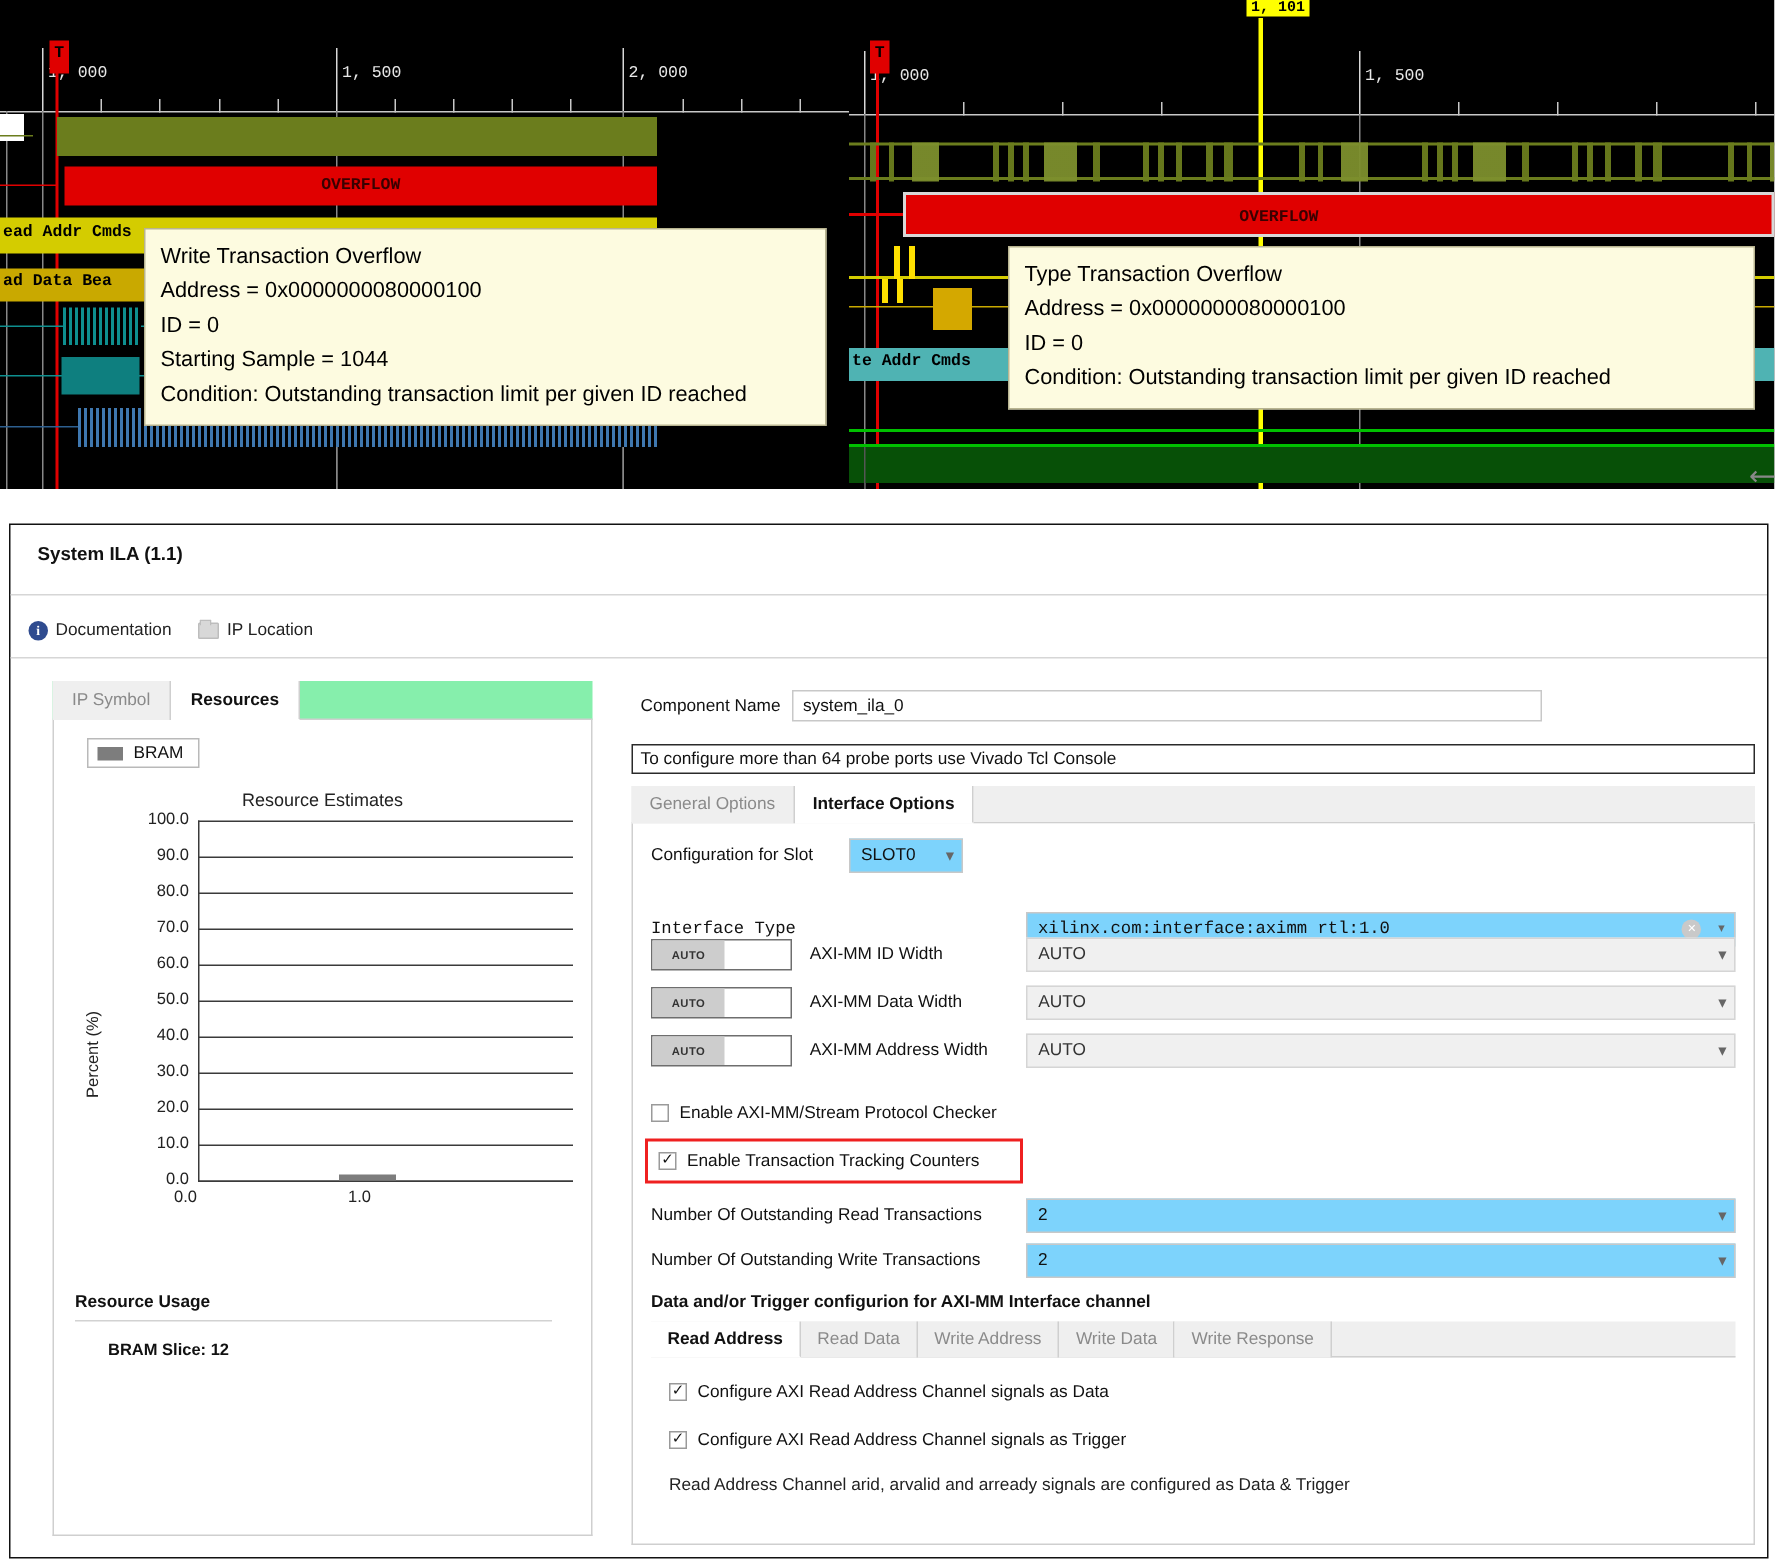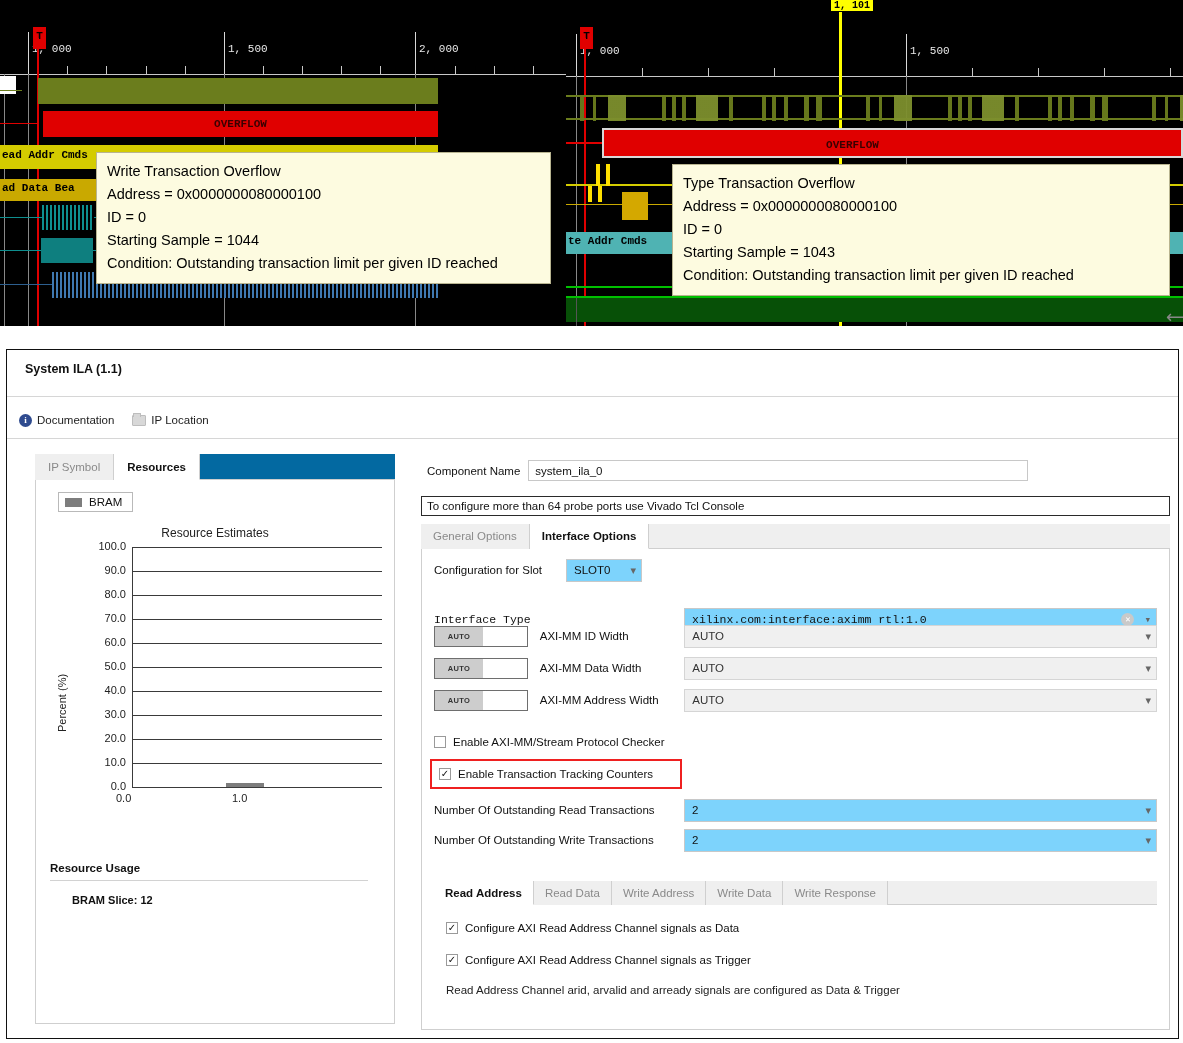--- a/index.html
+++ b/index.html
@@ -143,21 +143,21 @@
 
   
   #left-pane {
     position: absolute; left: 28px; top: 104px;
     width: 360px; height: 570px;
     background: #fff;
   }
   .tabstrip {
     position: relative; height: 26px;
     border-bottom: 1px solid #cfcfcf;
-    background: #0369a1;
+    background: #86efac;
     display:flex;
   }
   .tab {
     padding: 0 13px; height: 26px; line-height: 26px;
     font-size: 11.5px; color: #8a8a8a;
     border-right: 1px solid #cfcfcf;
     background: #efefef; cursor: pointer;
   }
   .tab.active {
     background: #ffffff; color: #111; font-weight: bold;
@@ -429,21 +429,20 @@
 
     <div class="hline" style="left:0; top:286px; width:617px; background:#00c000; height:2px;"></div>
     <div class="hline" style="left:0; top:296px; width:617px; background:#00c000; height:2px;"></div>
     <div class="wbar" style="left:0; top:298px; width:617px; height:24px; background:#075007;"></div>
     <div class="grid-v" style="left:10px; top:298px; height:28px; background:#555;"></div>
 
     <div class="tooltip" style="left:106px; top:164px; width:498px;">
       <div>Type Transaction Overflow</div>
       <div>Address = 0x0000000080000100</div>
       <div>ID = 0</div>
-      <div>Starting Sample = 1043</div>
       <div>Condition: Outstanding transaction limit per given ID reached</div>
     </div>
 
     <div class="cursor-arrow" style="left:600px; top:306px;">⟵</div>
   </div>
 
   <div id="dialog">
     <div class="dlg-title">System ILA (1.1)</div>
     <div class="dlg-header-sep"></div>
 
@@ -608,20 +607,23 @@
         </div>
 
         <div class="frow" style="top:278px;">
           <span class="lbl" style="width:256px;">Number Of Outstanding Write Transactions</span>
           <span class="sel" style="width:484px;">
             <span>2</span>
             <span class="chev">▾</span>
           </span>
         </div>
 
+        <div class="frow" style="top:306px;">
+          <span class="sect-title">Data and/or Trigger configurion for AXI-MM Interface channel</span>
+        </div>
 
         <div class="chan-tabs" style="top:332px;">
           <div class="chan-tab active">Read Address</div>
           <div class="chan-tab">Read Data</div>
           <div class="chan-tab">Write Address</div>
           <div class="chan-tab">Write Data</div>
           <div class="chan-tab">Write Response</div>
         </div>
 
         <div class="frow" style="top:366px; left:24px;">

